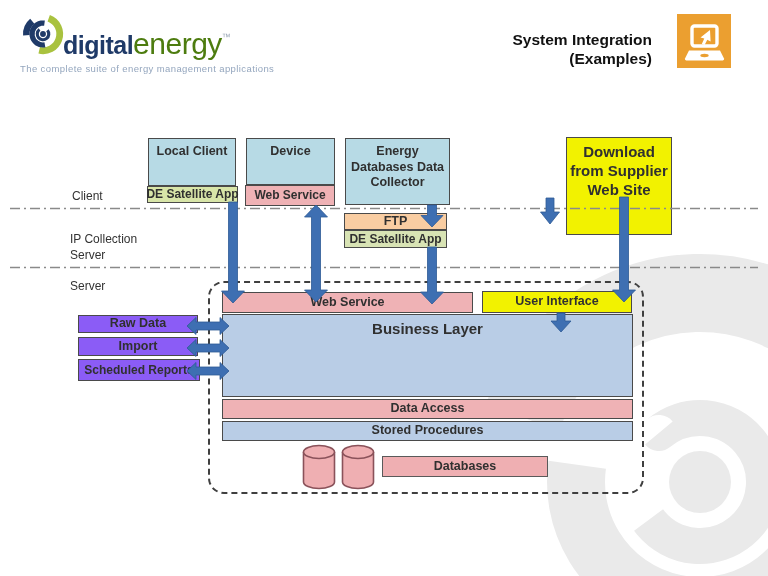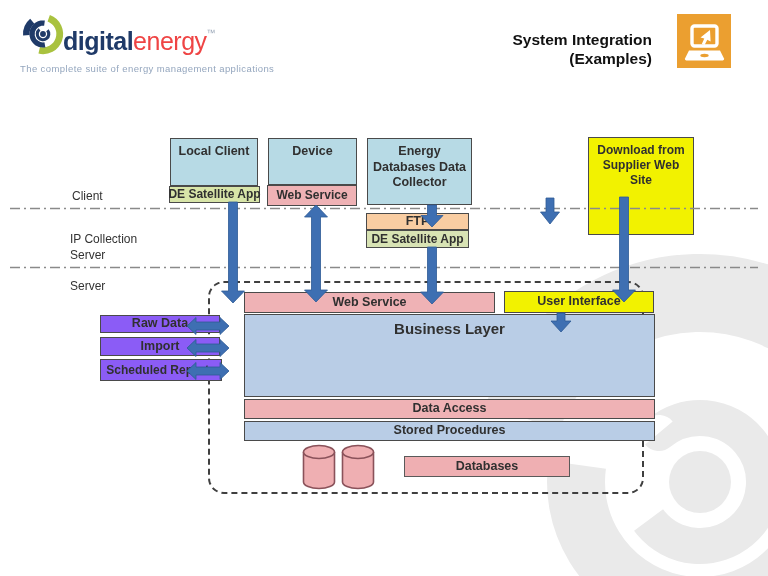--- a/index.html
+++ b/index.html
@@ -3,33 +3,33 @@
 <meta charset="utf-8">
 <style>
   html,body{margin:0;padding:0;background:#fff;}
   .stage{position:relative;width:768px;height:576px;background:#ffffff;overflow:hidden;
          font-family:"Liberation Sans",sans-serif;}
 
   
   .logo-mark{position:absolute;left:20px;top:11px;z-index:3;}
   .logo-text{position:absolute;left:63px;top:27px;z-index:3;white-space:nowrap;letter-spacing:-0.5px;}
   .brand-bold{font-size:25px;font-weight:800;color:#1F3A68;}
-  .brand-light{font-size:25px;font-weight:400;color:#ef4444;}
+  .brand-light{font-size:30px;font-weight:400;color:#4d7c0f;}
   .brand-tm{font-size:9px;color:#9aa7b8;vertical-align:14px;letter-spacing:0;}
   .tagline{position:absolute;left:20px;top:63px;font-size:9.5px;color:#94A6BE;letter-spacing:0.4px;z-index:3;}
   .slide-title{position:absolute;right:116px;top:31px;text-align:right;font-size:15.5px;font-weight:700;
                color:#111;line-height:1.22;z-index:3;}
   .title-icon{position:absolute;left:677px;top:14px;z-index:3;}
 
   
   .lane-label{position:absolute;font-size:12px;color:#333;z-index:3;line-height:1.3;}
 
   
   .box{position:absolute;box-sizing:border-box;border:1.5px solid #4a4a4a;color:#303030;
-       font-size:12.5px;font-weight:600;text-align:center;z-index:2;line-height:1.25;margin-left:22px;}
+       font-size:12.5px;font-weight:600;text-align:center;z-index:2;line-height:1.25;}
   .bar{display:flex;align-items:center;justify-content:center;white-space:nowrap;}
   .toplab{padding-top:5px;}
 
   .c-blue   {background:#B7DAE5;}
   .c-green  {background:#D8E5A8;}
   .c-green2 {background:#D8E3B4;}
   .c-pink   {background:#EFB2B5;}
   .c-orange {background:#F9CDA2;}
   .c-yellow {background:#F2F200;}
   .c-purple {background:#8b5cf6;}
@@ -92,21 +92,21 @@
   <div class="box c-blue toplab" style="left:148px;top:138px;width:88px;height:48px;">Local Client</div>
   <div class="box c-green bar" style="left:147px;top:186px;width:91px;height:17px;font-size:12px;">DE Satellite App</div>
 
   <div class="box c-blue toplab" style="left:246px;top:138px;width:89px;height:47px;">Device</div>
   <div class="box c-pink bar" style="left:245px;top:185px;width:90px;height:21px;font-size:12px;">Web Service</div>
 
   <div class="box c-blue toplab" style="left:345px;top:138px;width:105px;height:67px;">Energy Databases Data Collector</div>
   <div class="box c-orange bar" style="left:344px;top:213px;width:103px;height:17px;font-weight:700;">FTP</div>
   <div class="box c-green2 bar" style="left:344px;top:230px;width:103px;height:18px;font-size:12px;">DE Satellite App</div>
 
-  <div class="box c-yellow toplab" style="left:566px;top:137px;width:106px;height:98px;font-size:12px;padding-left:3px;padding-right:3px;">Download from Supplier Web Site</div>
+  <div class="box c-yellow toplab" style="left:566px;top:137px;width:106px;height:98px;font-size:15px;padding-left:3px;padding-right:3px;">Download from Supplier Web Site</div>
 
   <div class="server-frame"></div>
 
   <div class="box c-pink bar" style="left:222px;top:292px;width:251px;height:21px;">Web Service</div>
   <div class="box c-yellow bar" style="left:482px;top:291px;width:150px;height:22px;">User Interface</div>
   <div class="box c-layer toplab" style="left:222px;top:314px;width:411px;height:83px;font-size:15px;">Business Layer</div>
   <div class="box c-pink bar" style="left:222px;top:399px;width:411px;height:20px;">Data Access</div>
   <div class="box c-layer bar" style="left:222px;top:421px;width:411px;height:20px;">Stored Procedures</div>
 
   <div class="box c-purple bar" style="left:78px;top:315px;width:120px;height:18px;">Raw Data</div>

